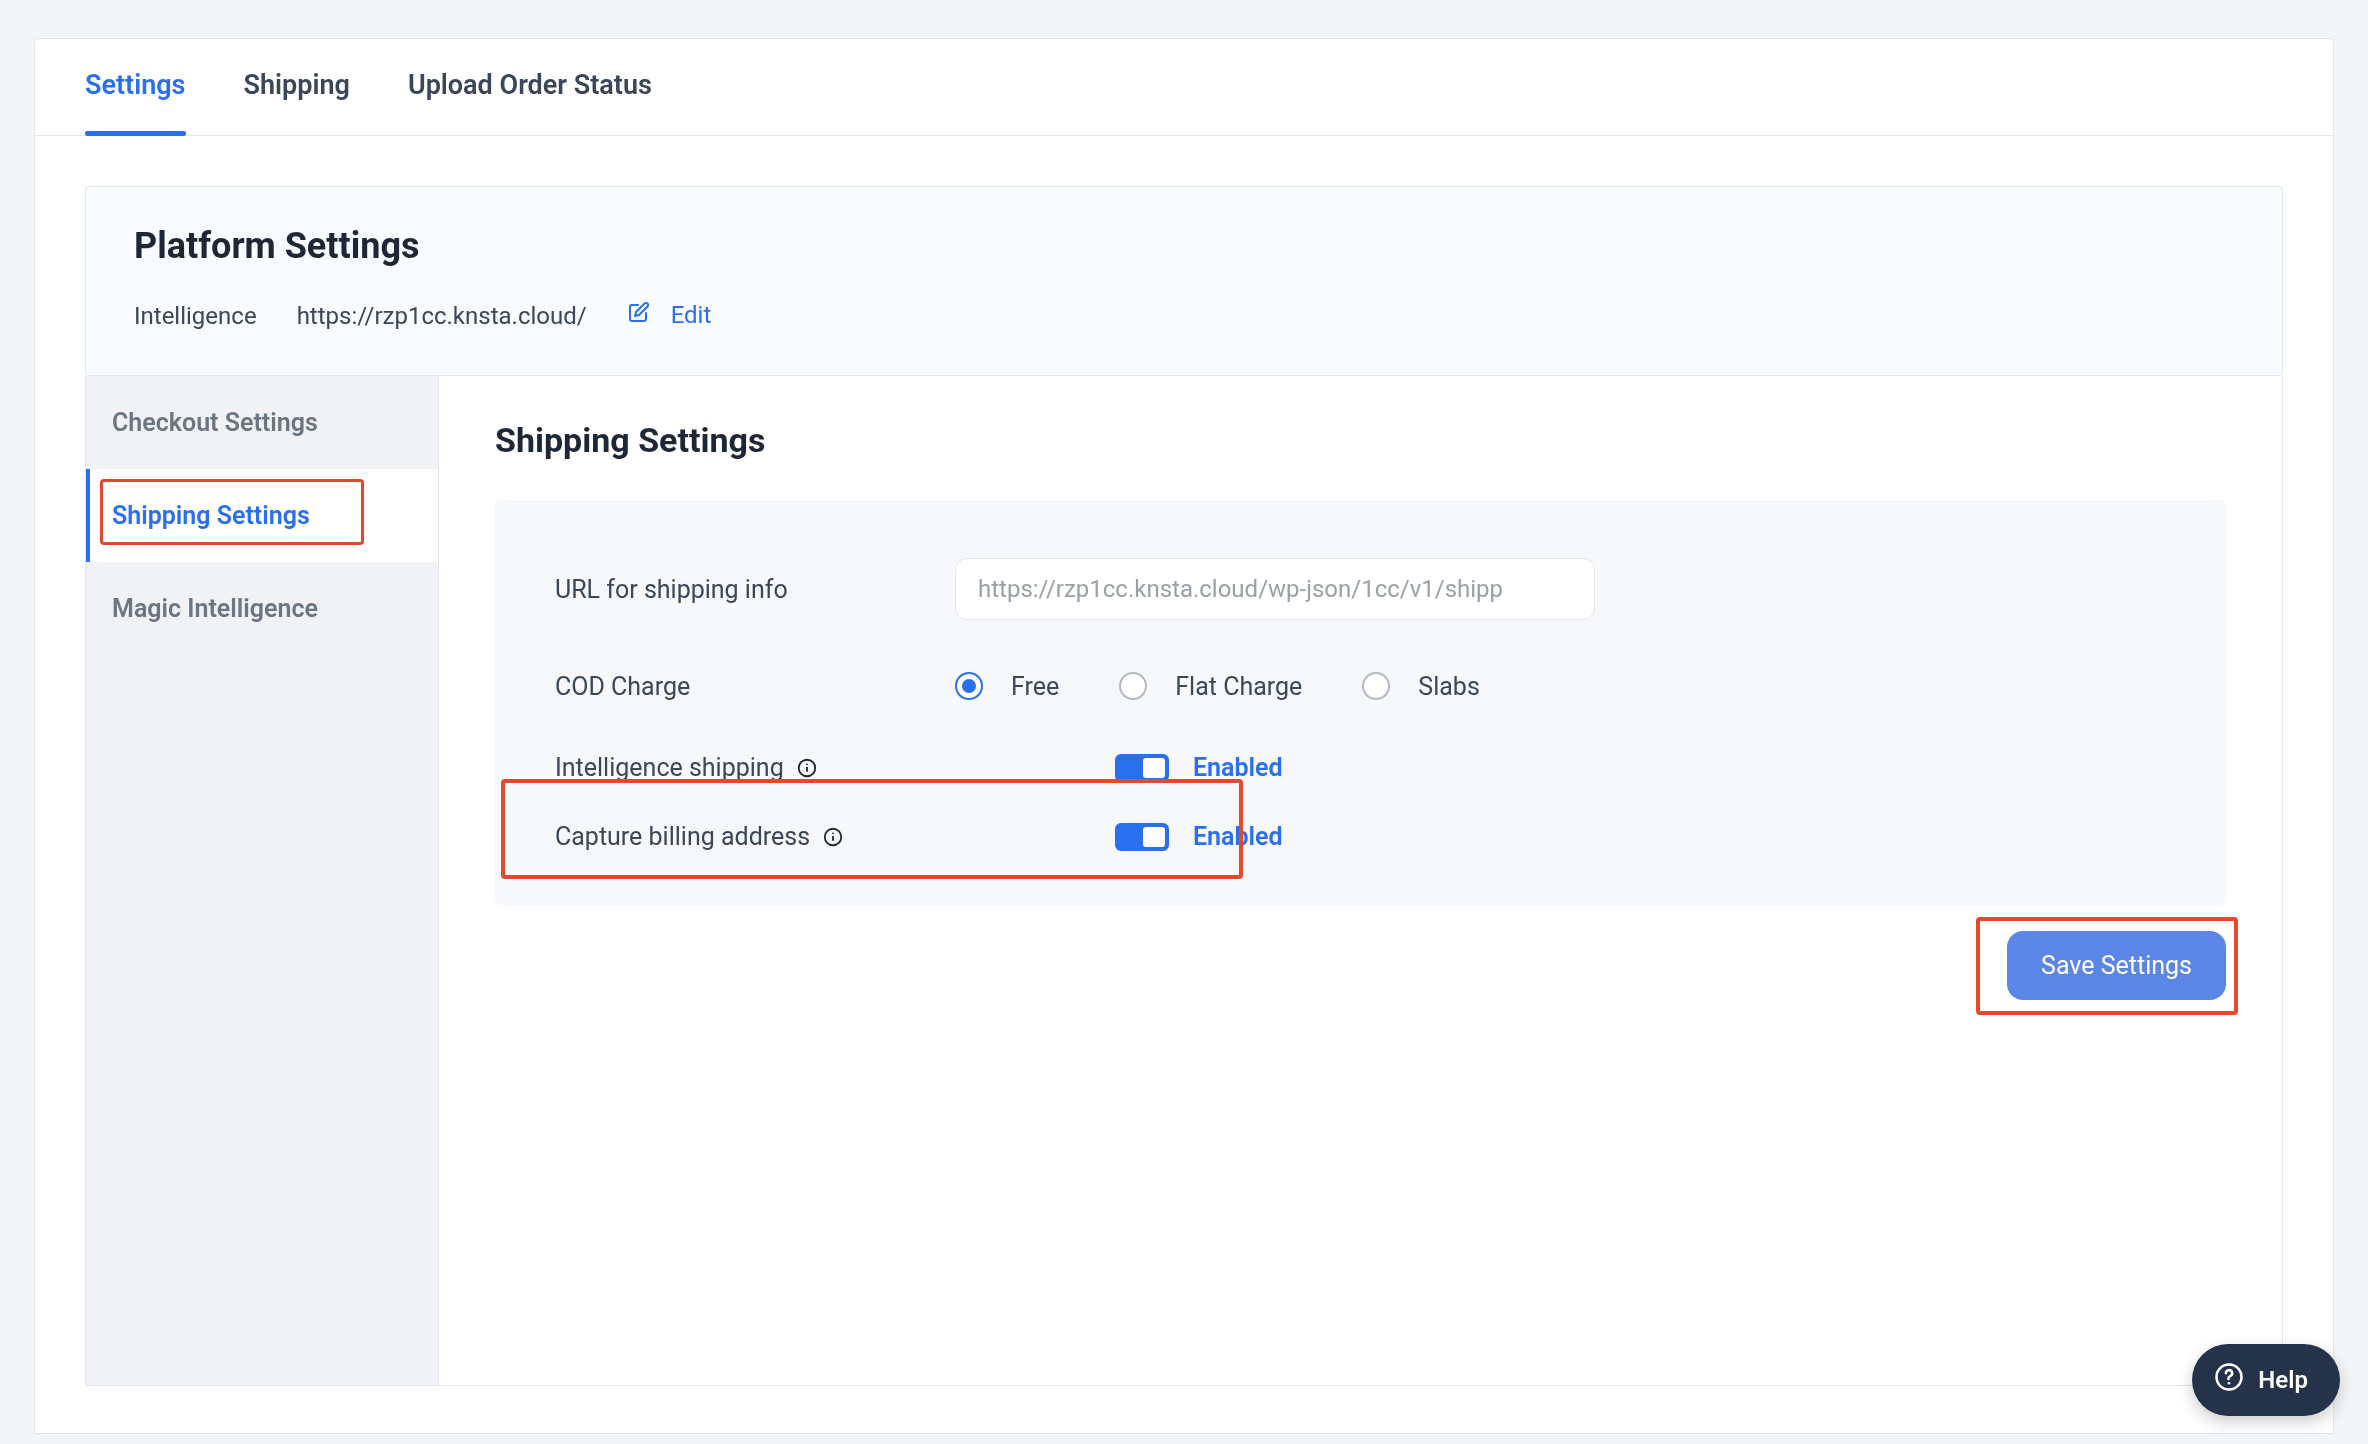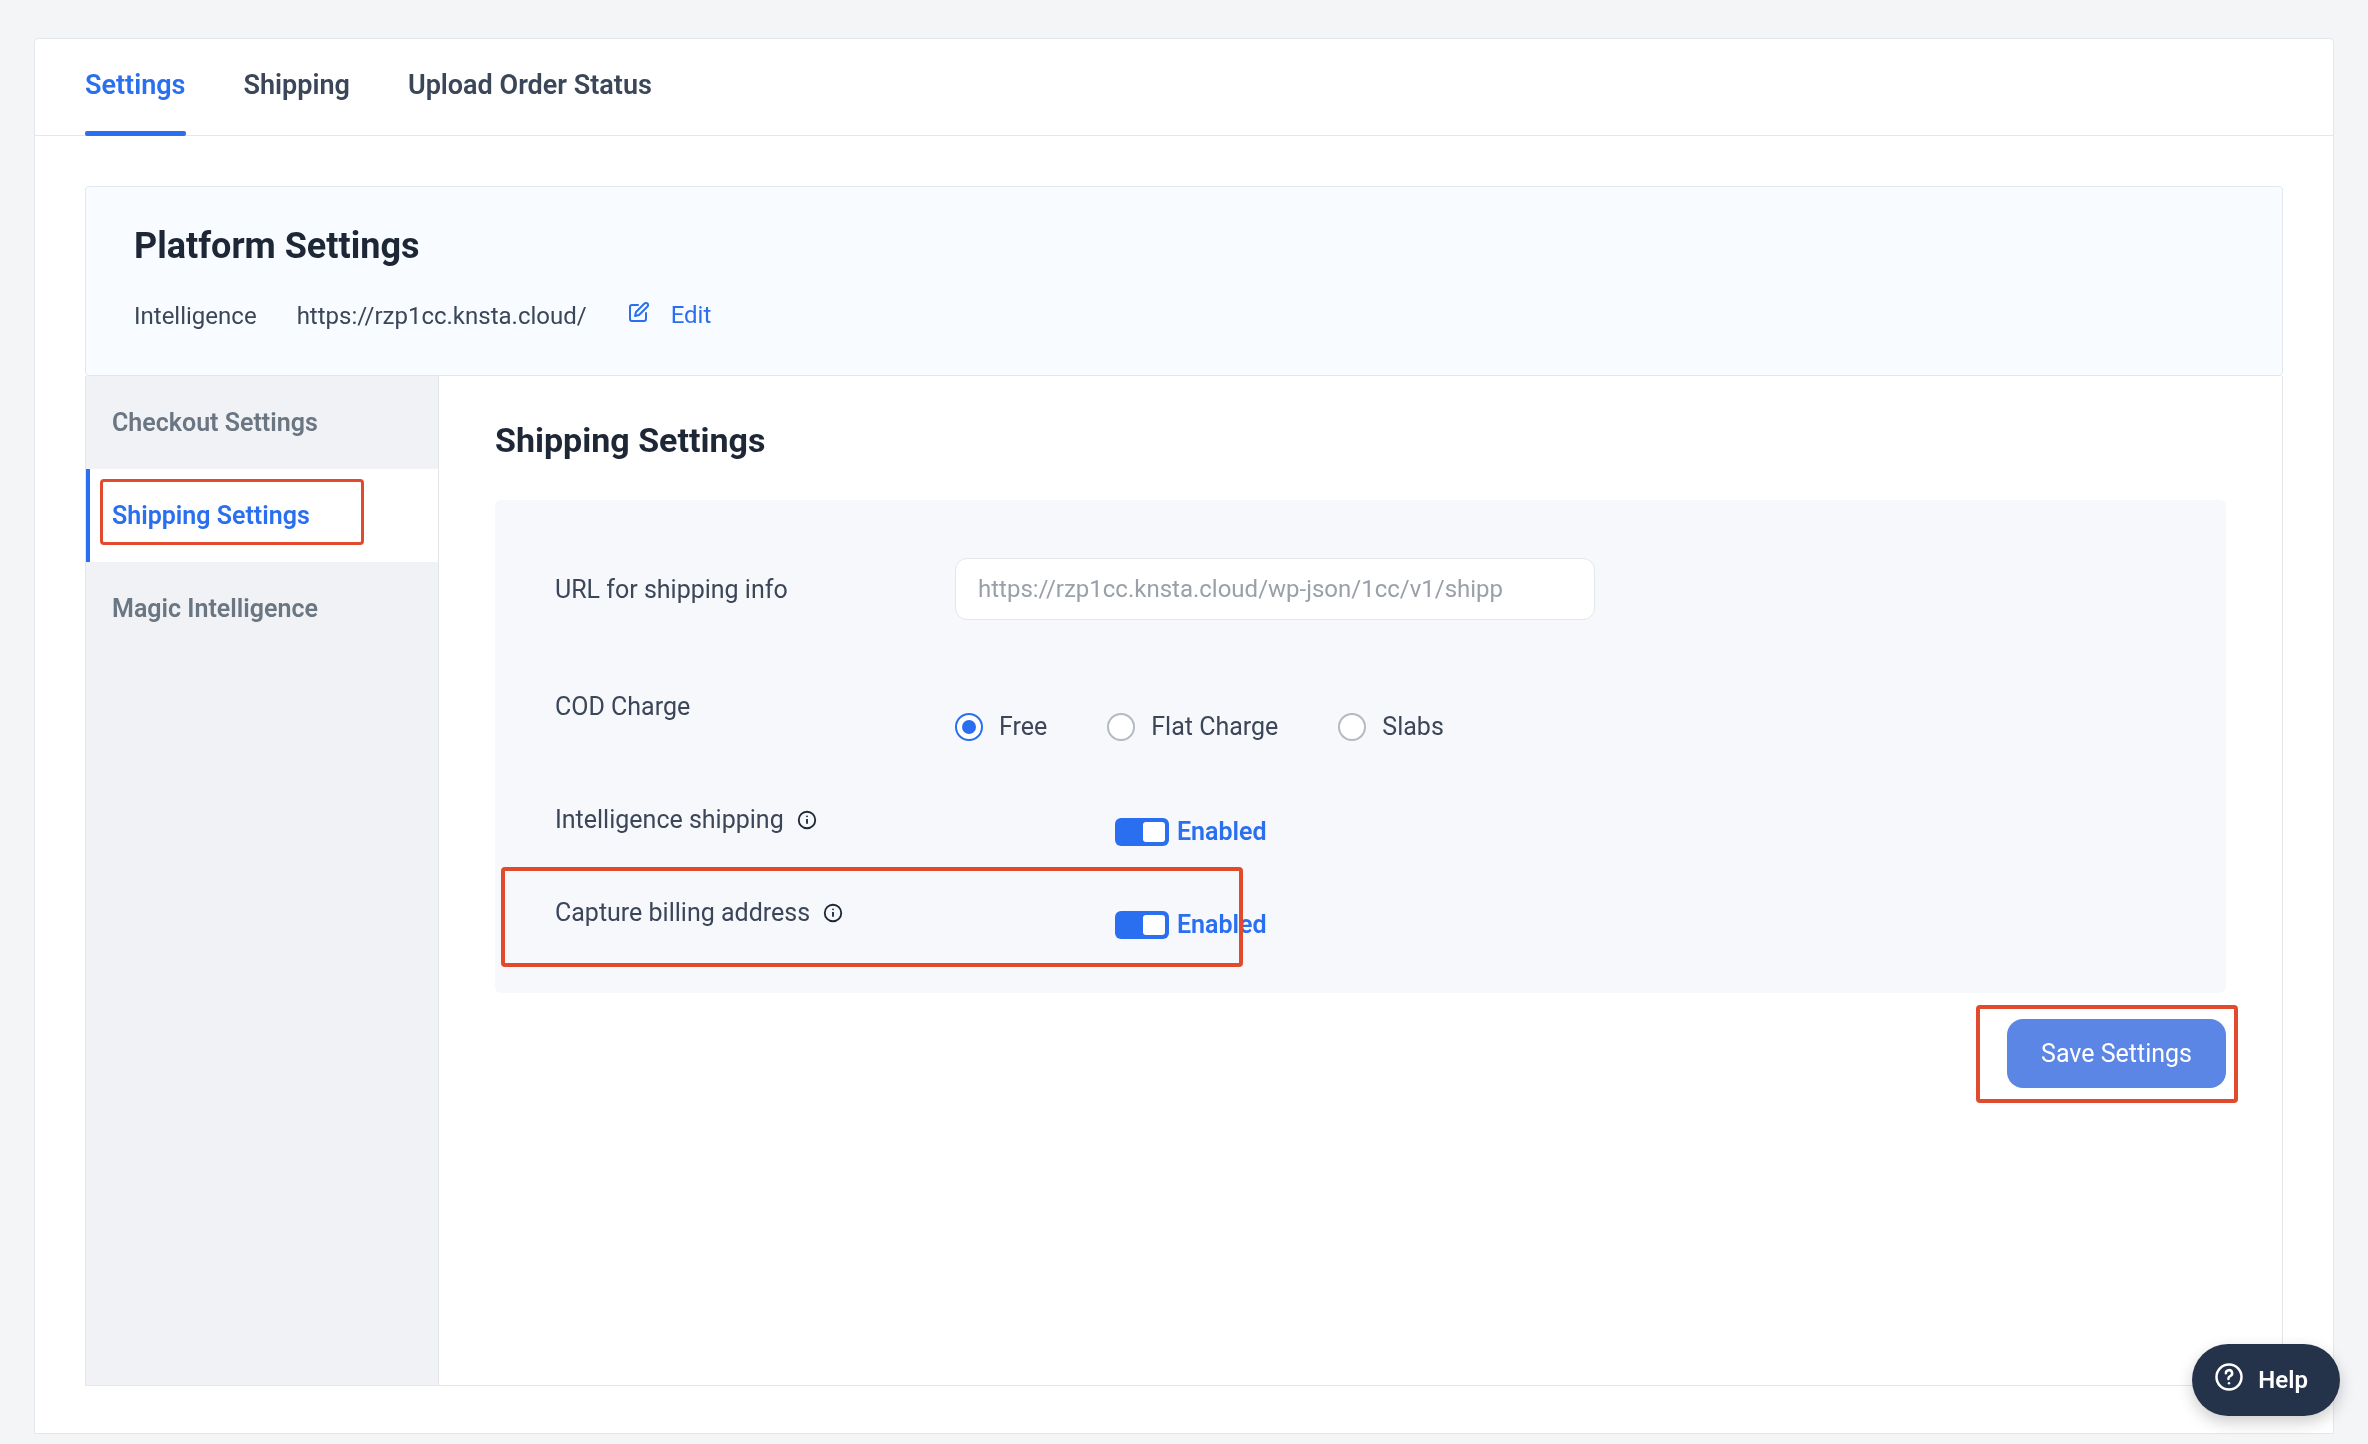--- a/index.html
+++ b/index.html
@@ -197,26 +197,25 @@
   }
   .text-input::placeholder { color:#a6abb3; }
 
   .radio-group {
     display:flex;
     gap:60px;
     align-items:center;
   }
   .radio-opt {
     display:flex;
-    align-items:flex-end;
-    gap:16px;
+    align-items:flex-start;
+    gap:28px;
     font-size:25px;
     color: var(--text-mid);
     cursor:pointer;
-    margin-top:40px;
   }
   .radio-circle {
     width:28px; height:28px;
     border:2px solid #b4bac2;
     border-radius:50%;
     display:flex;
     align-items:center;
     justify-content:center;
     background:#fff;
   }
@@ -226,23 +225,22 @@
   .radio-opt.selected .radio-circle::after{
     content:"";
     width:14px; height:14px;
     background: var(--blue);
     border-radius:50%;
   }
 
   .toggle-wrap {
     display:flex;
     align-items:center;
-    gap:8px;
+    gap:24px;
     margin-left:160px;
-    margin-top:24px;
   }
   .toggle {
     width:54px; height:28px;
     background: var(--blue);
     border-radius:6px;
     position:relative;
     cursor:pointer;
   }
   .toggle::after{
     content:"";

